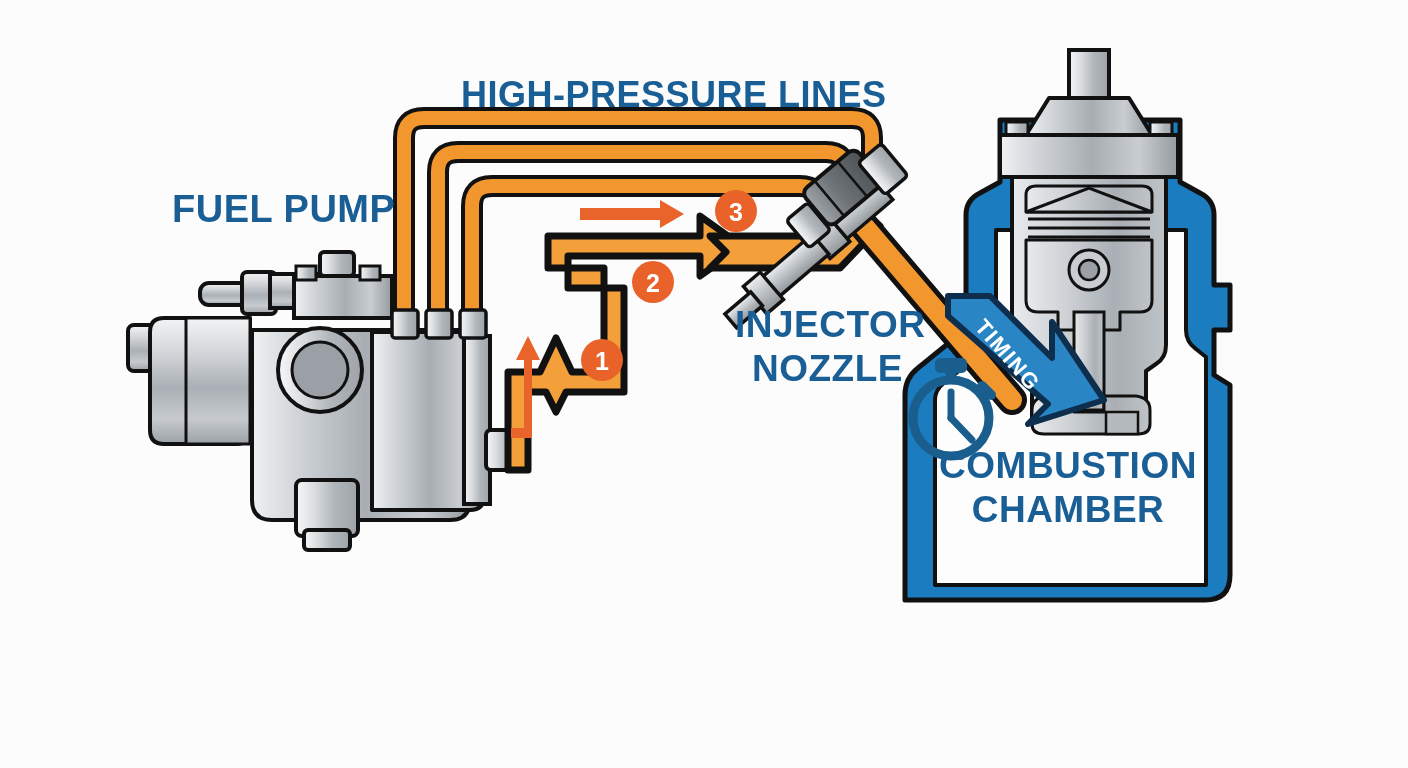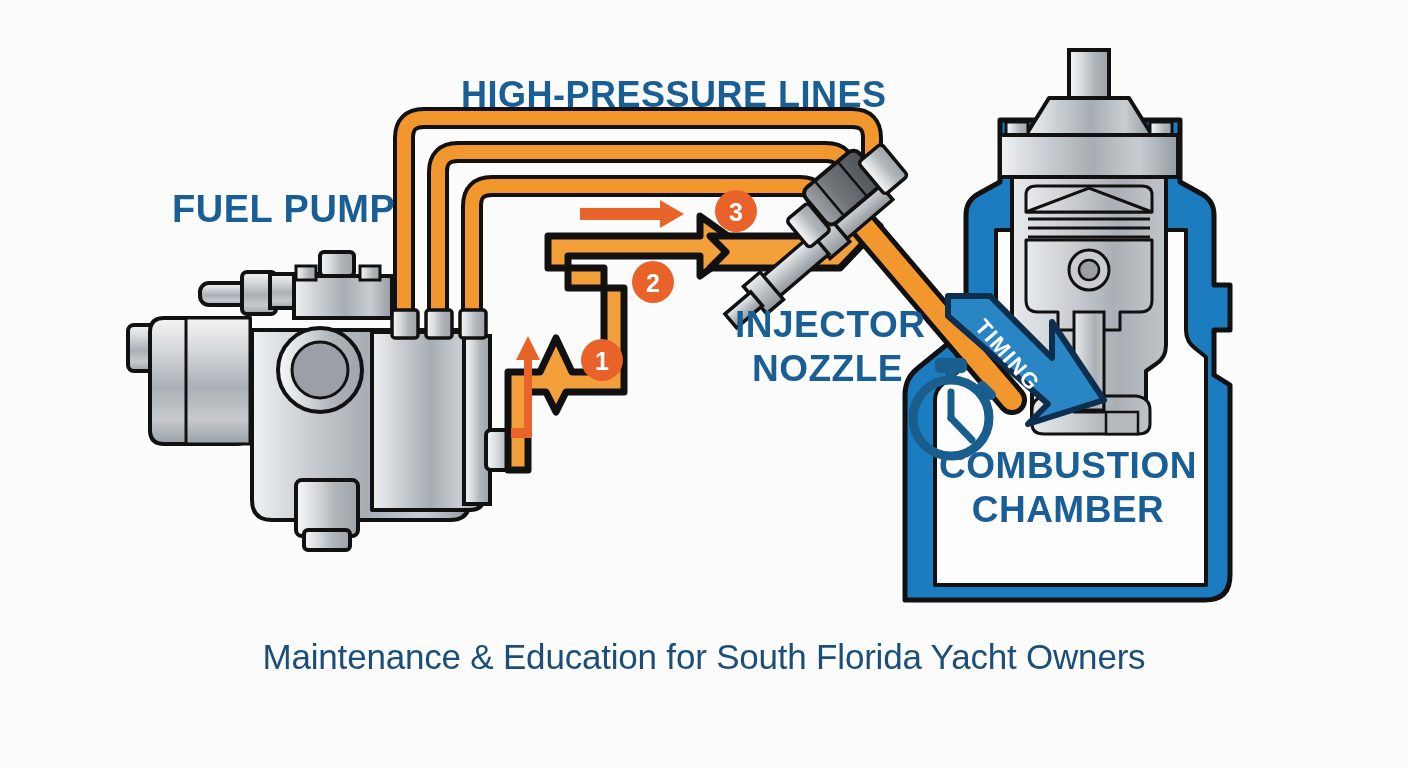--- a/index.html
+++ b/index.html
@@ -240,16 +240,15 @@
       <circle cx="653" cy="282" r="21" fill="#E8622A"></circle>
       <text x="653" y="292" fill="#FFFFFF" font-family="Liberation Sans, sans-serif" font-size="25" font-weight="bold" text-anchor="middle">2</text>
     </g>
     <g>
       <circle cx="736" cy="211" r="21" fill="#E8622A"></circle>
       <text x="736" y="221" fill="#FFFFFF" font-family="Liberation Sans, sans-serif" font-size="25" font-weight="bold" text-anchor="middle">3</text>
     </g>
   </svg>
 
   <div class="caption">
-    <span class="caption-line">Maintenance &amp; Education for South Florida Yacht Owners</span>
   </div>
 
 </div>
 
 </body></html>

